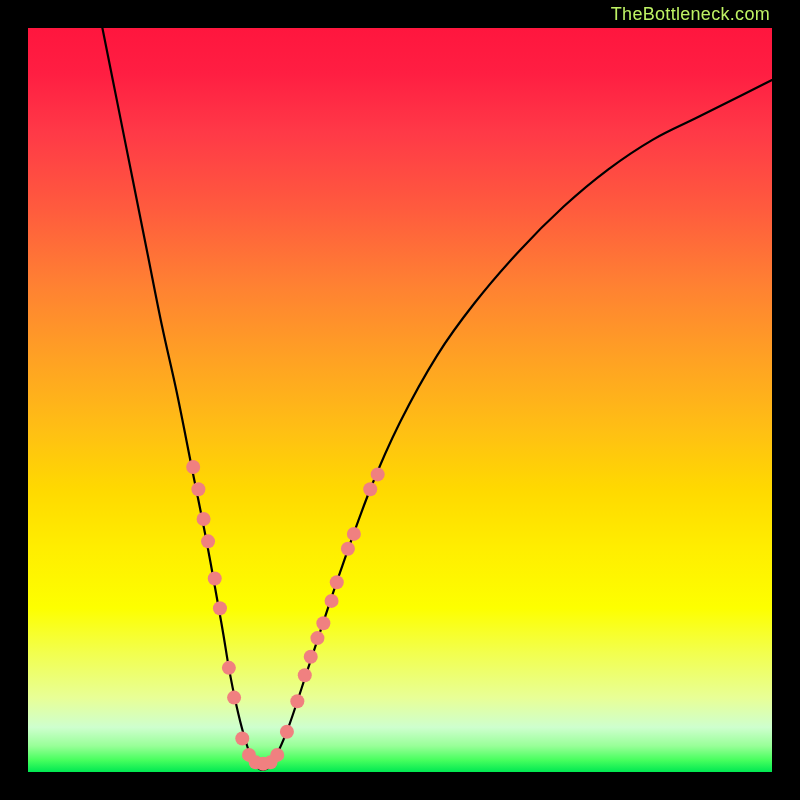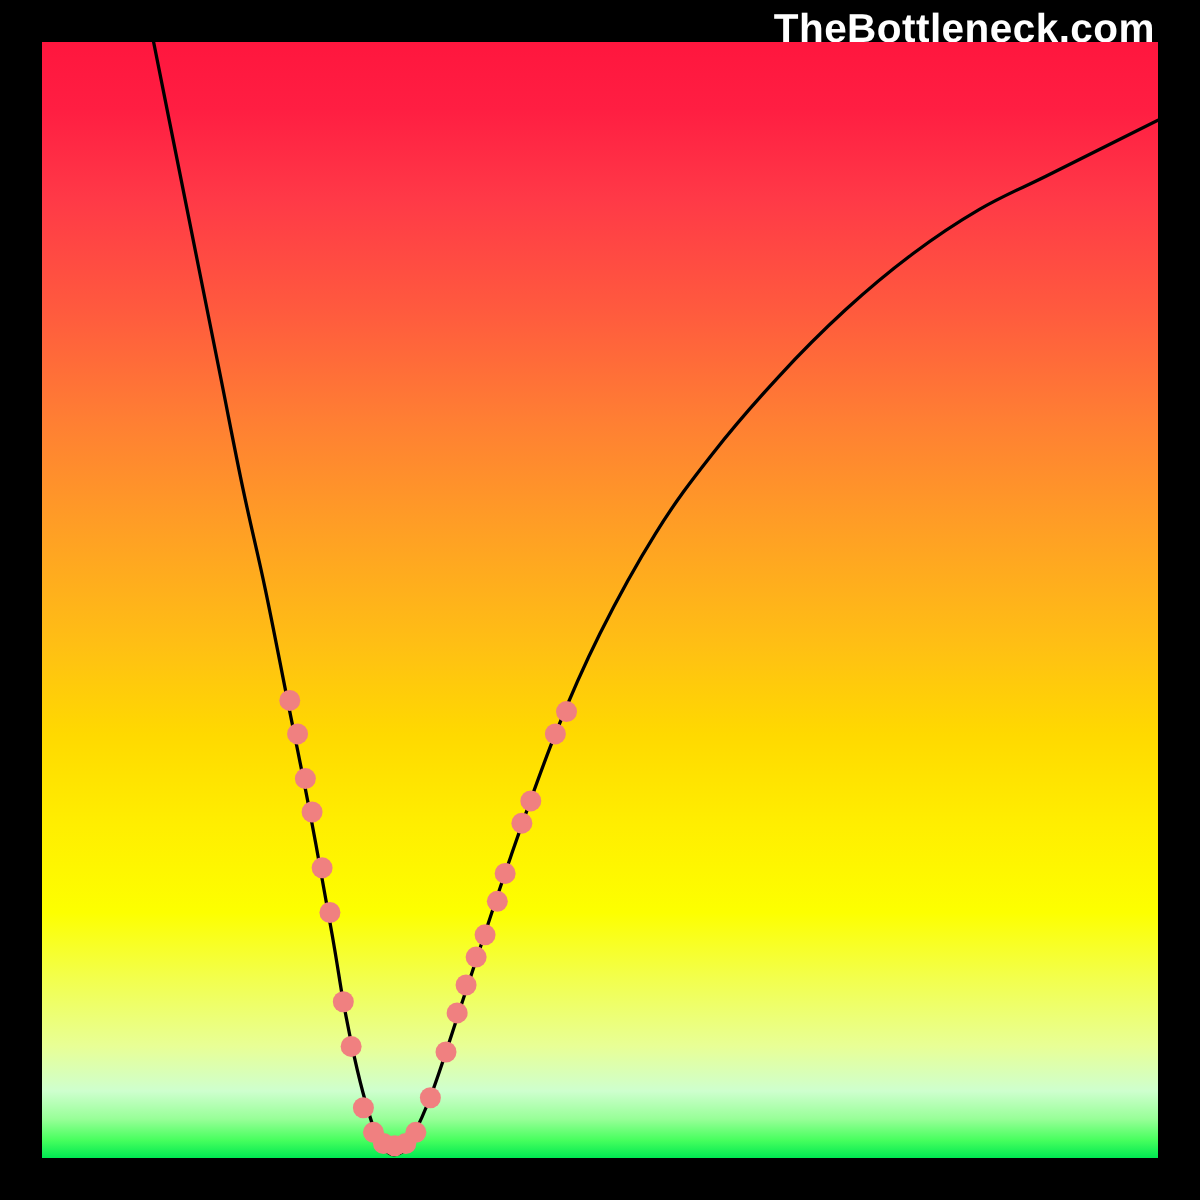--- a/index.html
+++ b/index.html
@@ -47,23 +47,23 @@
       #98ff98 96.5%,
       #47ff5e 98.4%,
       #00e852 100%
     );
   }
   .watermark {
     position: absolute;
     top: 4px;
     right: 30px;
     font-family: Arial, Helvetica, sans-serif;
-    font-size: 27px;
-    font-weight: 700;
-    color: #ffffff;
+    font-size: 18px;
+    font-weight: 400;
+    color: #bef264;
     letter-spacing: 0.3px;
   }
   svg.curve-layer {
     position: absolute;
     top: 0;
     left: 0;
     width: 100%;
     height: 100%;
   }
 </style>

